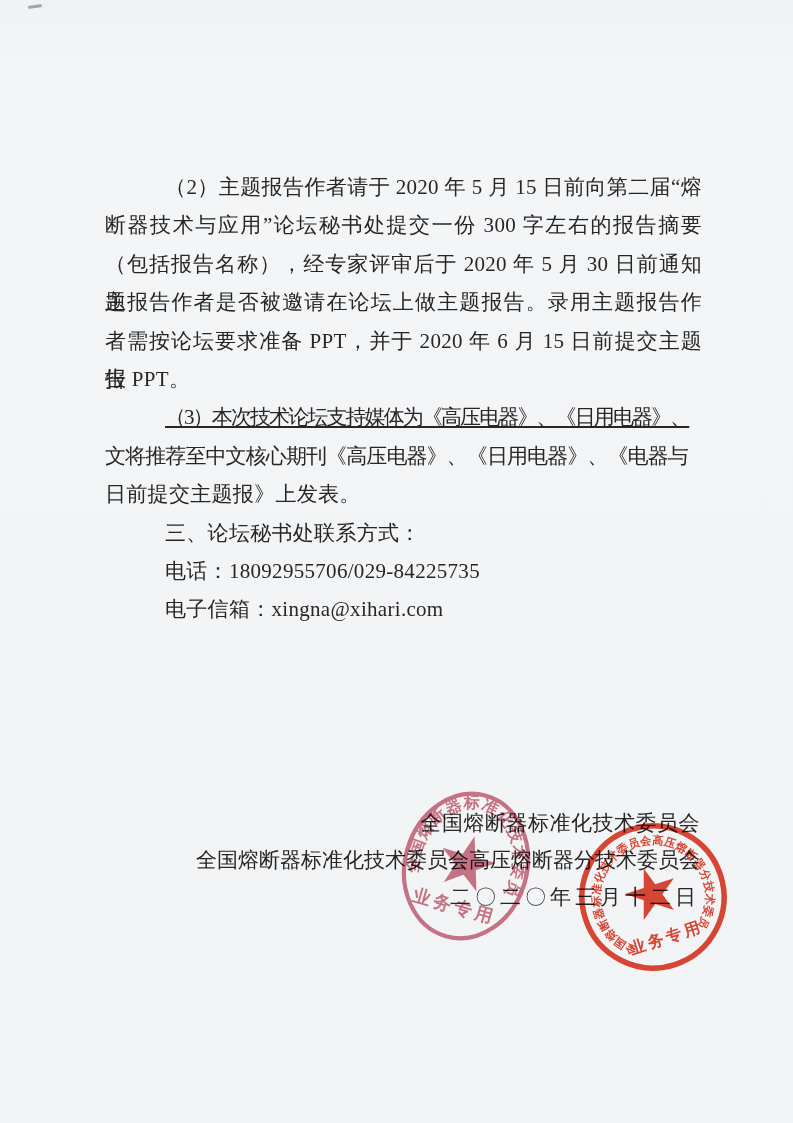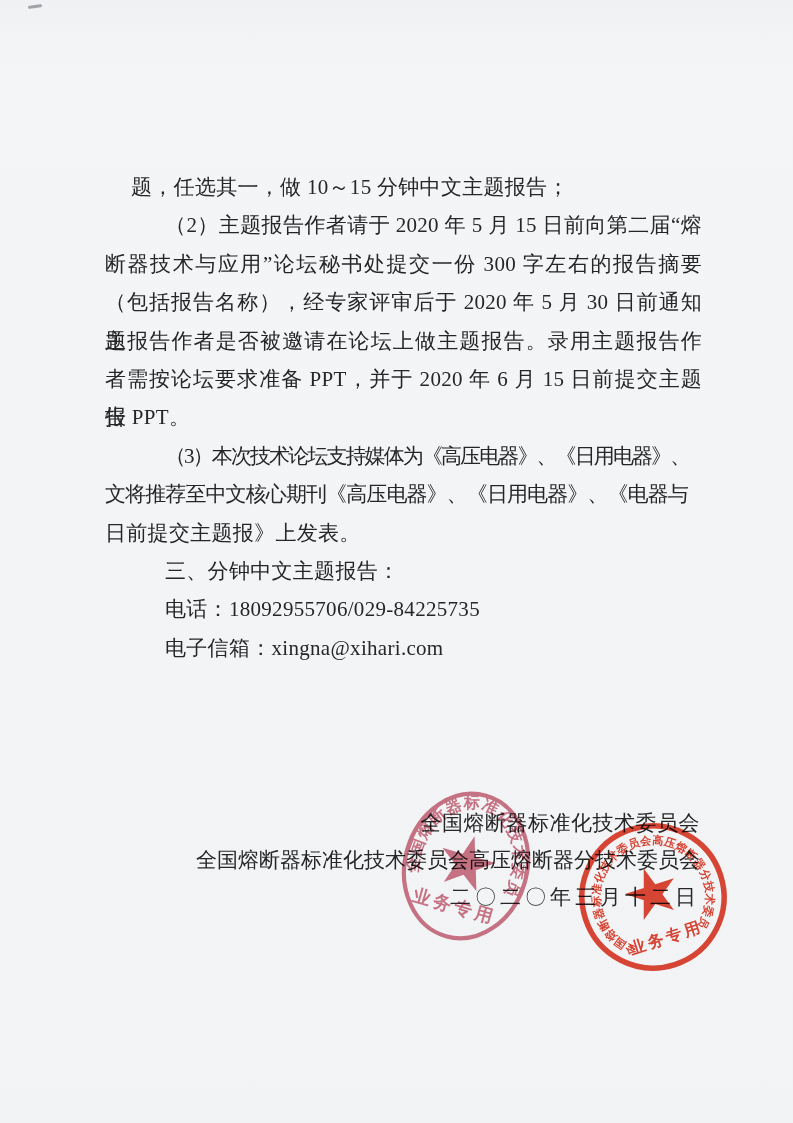--- a/index.html
+++ b/index.html
@@ -20,51 +20,50 @@
     position:absolute;left:105px;top:168px;width:597px;
     font-size:21px;color:#262626;letter-spacing:.3px;
   }
   .line{
     height:38.4px;line-height:38.4px;white-space:nowrap;text-align:left;
   }
   .line.j{white-space:normal;text-align:justify;text-align-last:justify;}
   .line.ind{padding-left:60px;}
   .line.shift{padding-left:26px;}
   .line.tight1{letter-spacing:-0.9px;}
-  .line.tight2{letter-spacing:-1.9px;}
+  .line.tight2{letter-spacing:-1.9px;text-decoration:underline;}
   .sig-line{
     position:absolute;right:93px;white-space:nowrap;
     font-size:21px;color:#262626;
   }
   .sig-org1{top:809px;letter-spacing:.5px;}
   .sig-org2{top:846px;letter-spacing:0;}
   .sig-date{top:883px;letter-spacing:4px;}
   .stamp{position:absolute;mix-blend-mode:multiply;}
   .stamp-left{left:381px;top:771px;opacity:.75;filter:blur(.4px);}
   .stamp-right{left:563px;top:807px;opacity:.93;}
 </style>
 </head>
 <body>
 
 <div class="page">
 
   <div class="speck"></div>
 
   <div class="doc-body">
-      <div class="line shift">题，任选其一，做 10～15 分钟中文主题报告；</div>
       <div class="line j ind">（2）主题报告作者请于 2020 年 5 月 15 日前向第二届“熔</div>
       <div class="line j">断器技术与应用”论坛秘书处提交一份 300 字左右的报告摘要</div>
       <div class="line j">（包括报告名称），经专家评审后于 2020 年 5 月 30 日前通知主</div>
       <div class="line j">题报告作者是否被邀请在论坛上做主题报告。录用主题报告作</div>
       <div class="line j">者需按论坛要求准备 PPT，并于 2020 年 6 月 15 日前提交主题报</div>
       <div class="line">告 PPT。</div>
       <div class="line ind tight2">（3）本次技术论坛支持媒体为《高压电器》、《日用电器》、</div>
       <div class="line tight1">文将推荐至中文核心期刊《高压电器》、《日用电器》、《电器与</div>
       <div class="line">日前提交主题报》上发表。</div>
-      <div class="line ind">三、分钟中文主题报告：</div>
+      <div class="line ind">三、论坛秘书处联系方式：</div>
       <div class="line ind">电话：18092955706/029-84225735</div>
       <div class="line ind">电子信箱：xingna@xihari.com</div>
     </div>
 
   <div class="sig-line sig-org1">全国熔断器标准化技术委员会</div>
   <div class="sig-line sig-org2">全国熔断器标准化技术委员会高压熔断器分技术委员会</div>
   <div class="sig-line sig-date">二〇二〇年三月十二日</div>
 
   <svg class="stamp stamp-left" width="170" height="190" viewBox="0 0 170 190">
     <g transform="rotate(16 85 95)">

